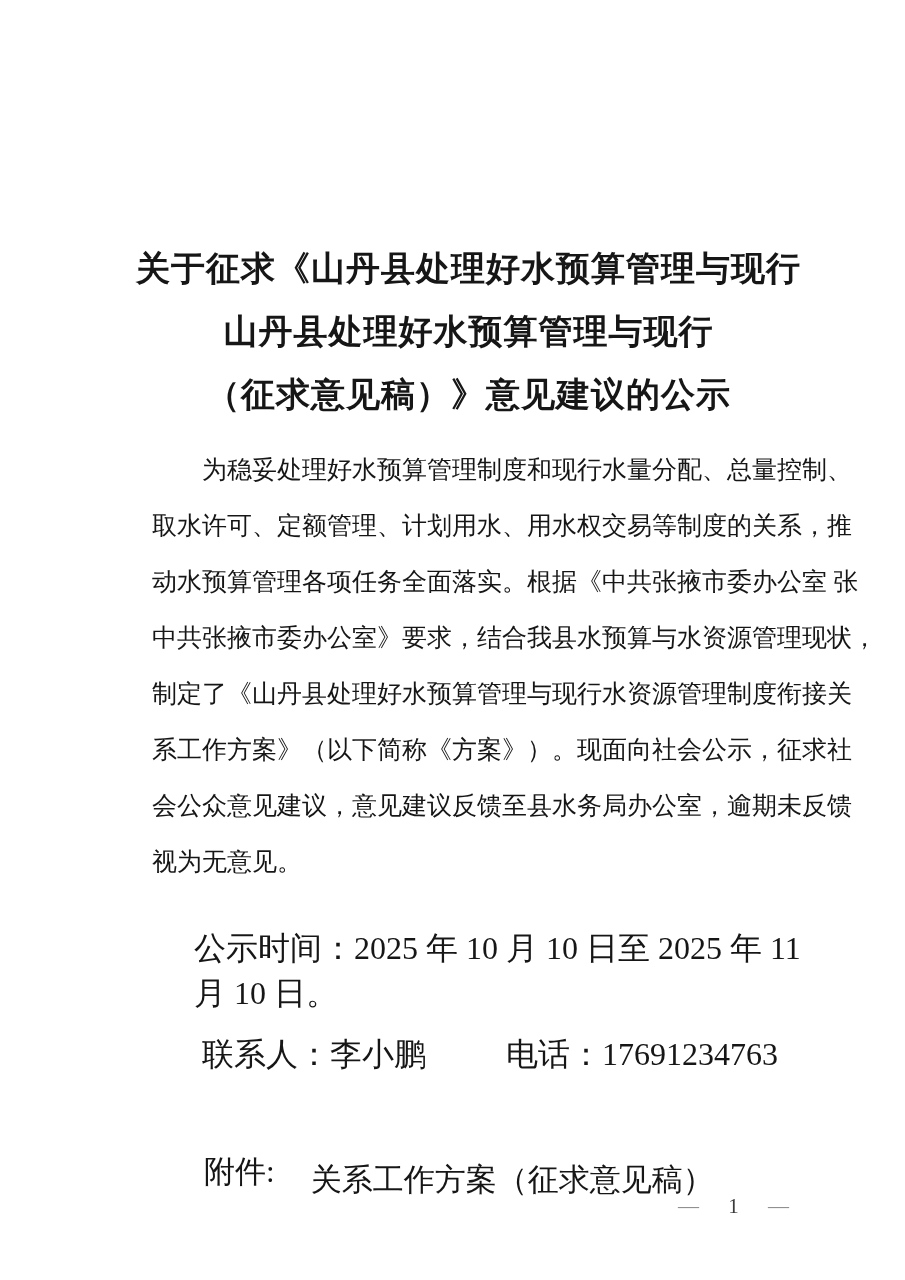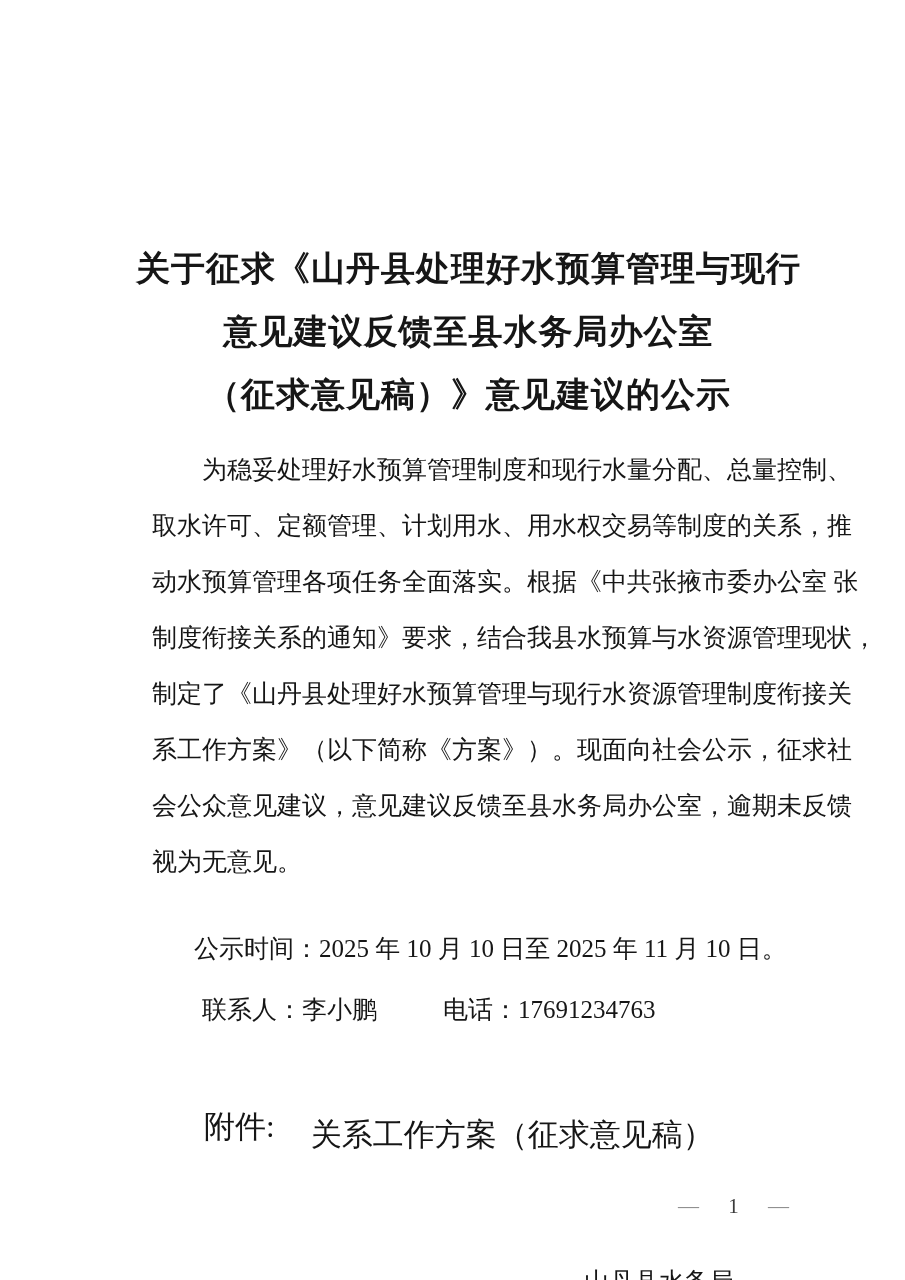--- a/index.html
+++ b/index.html
@@ -35,21 +35,21 @@
     text-align-last: justify;
     white-space: nowrap;
   }
   .bline.indent { text-indent: 2em; }
   .bline.last { text-align-last: left; white-space: normal; }
   
   .notice-block {
     margin-top: 12px;
     margin-left: 112px;
     width: 686px;
-    font-size: 25px;
+    font-size: 32px;
     line-height: 45px;
   }
   .notice-line { padding-left: 50px; }
   .phone { margin-left: 2em; }
   
   .attach {
     margin-top: 40px;
     margin-left: 164px;
     width: 634px;
     font-size: 31px;
@@ -79,29 +79,29 @@
   }
   .page-footer .dash { color: #8a8a8a; }
 </style>
 </head>
 <body>
 
 <div class="page">
 
   <div class="doc-title">
     <div>关于征求《山丹县处理好水预算管理与现行</div>
-    <div>意见建议反馈至县水务局办公室</div>
+    <div>山丹县处理好水预算管理与现行</div>
     <div>（征求意见稿）》意见建议的公示</div>
   </div>
 
   <div class="doc-body">
     <div class="bline indent">为稳妥处理好水预算管理制度和现行水量分配、总量控制、</div>
     <div class="bline">取水许可、定额管理、计划用水、用水权交易等制度的关系，推</div>
     <div class="bline">动水预算管理各项任务全面落实。根据《中共张掖市委办公室 张</div>
-    <div class="bline">制度衔接关系的通知》要求，结合我县水预算与水资源管理现状，</div>
+    <div class="bline">中共张掖市委办公室》要求，结合我县水预算与水资源管理现状，</div>
     <div class="bline">制定了《山丹县处理好水预算管理与现行水资源管理制度衔接关</div>
     <div class="bline">系工作方案》（以下简称《方案》）。现面向社会公示，征求社</div>
     <div class="bline">会公众意见建议，意见建议反馈至县水务局办公室，逾期未反馈</div>
     <div class="bline last">视为无意见。</div>
   </div>
 
   <div class="notice-block">
     <div class="notice-line">公示时间：2025 年 10 月 10 日至 2025 年 11 月 10 日。</div>
     <div class="notice-line">
       <span>联系人：李小鹏</span><span class="phone">电话：17691234763</span>

